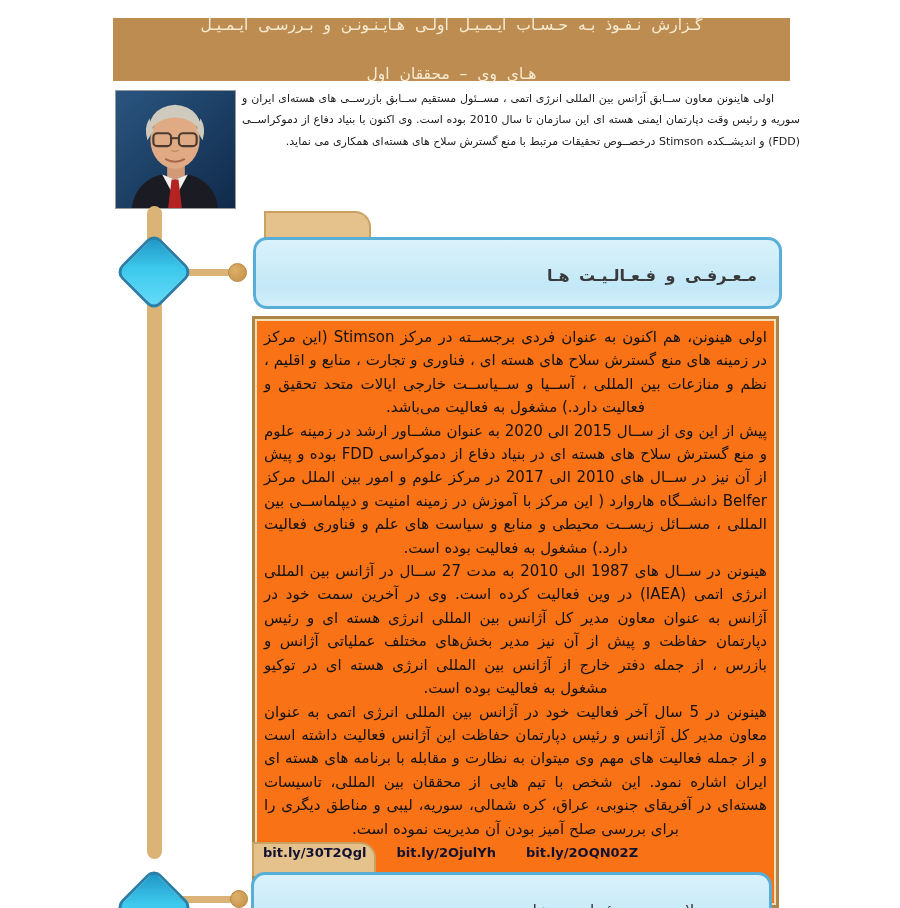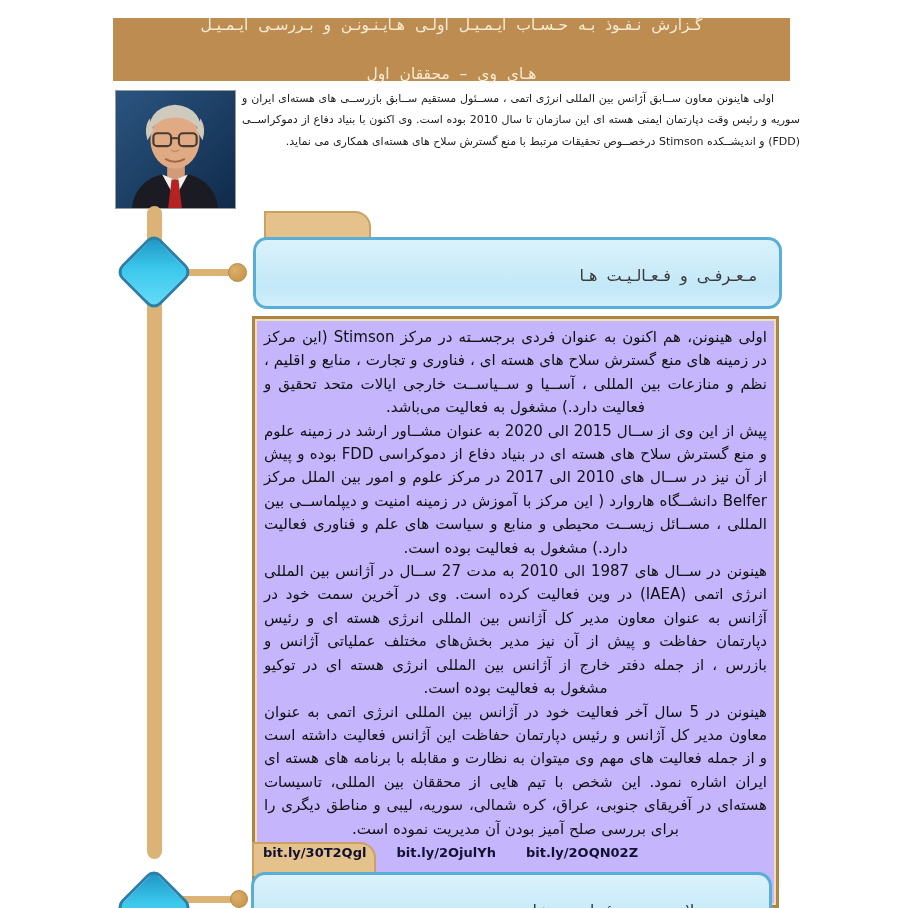--- a/index.html
+++ b/index.html
@@ -66,28 +66,28 @@
   .section-head{
     position:absolute;box-sizing:border-box;
     background:linear-gradient(#daf2fb 0%,#c3e8f7 70%,#d2eefa 100%);
     border:3px solid #58aed7;border-radius:14px;
     direction:rtl;color:#3a3a3a;font-size:16px;
     z-index:2;
   }
   .section-head .head-label{
     position:absolute;right:22px;white-space:nowrap;word-spacing:4px;
   }
-  .head1{left:253px;top:237px;width:529px;height:72px;}
+  .head1{left:253px;top:237px;width:529px;height:72px;font-weight:bold;}
   .head1 .head-label{top:26px;}
   .head2{left:251px;top:872px;width:521px;height:70px;z-index:5;}
   .head2 .head-label{top:26px;}
   
   .content-box{
     position:absolute;left:252px;top:316px;width:527px;height:592px;
-    box-sizing:border-box;background:#c4b5fd;
+    box-sizing:border-box;background:#f97316;
     border:3px solid #ae8546;
     box-shadow:inset 0 0 0 2px #f0e0b8;
     z-index:3;
   }
   .content-inner{
     padding:7px 9px 0 9px;
     direction:rtl;
   }
   .content-inner p{
     margin:0;font-size:15px;line-height:23.4px;color:#111111;

